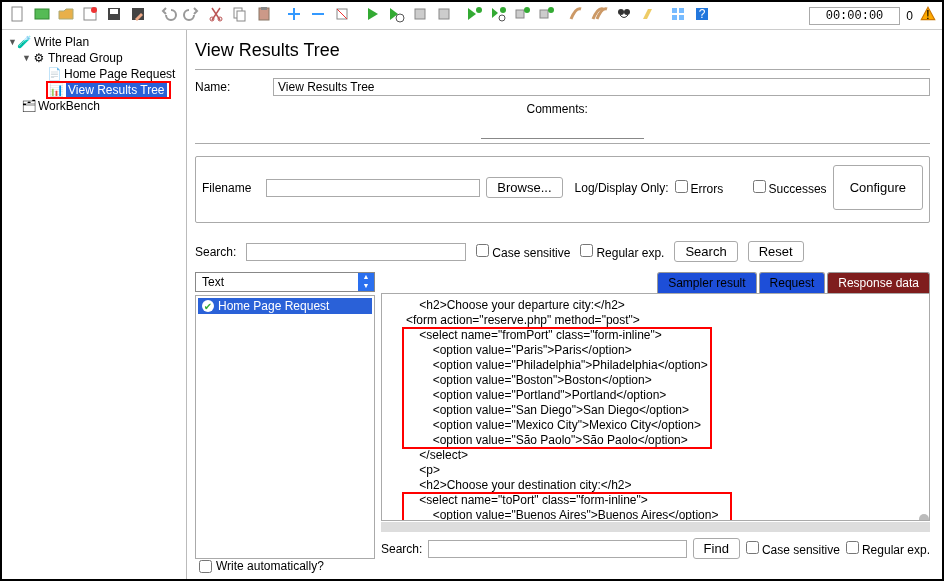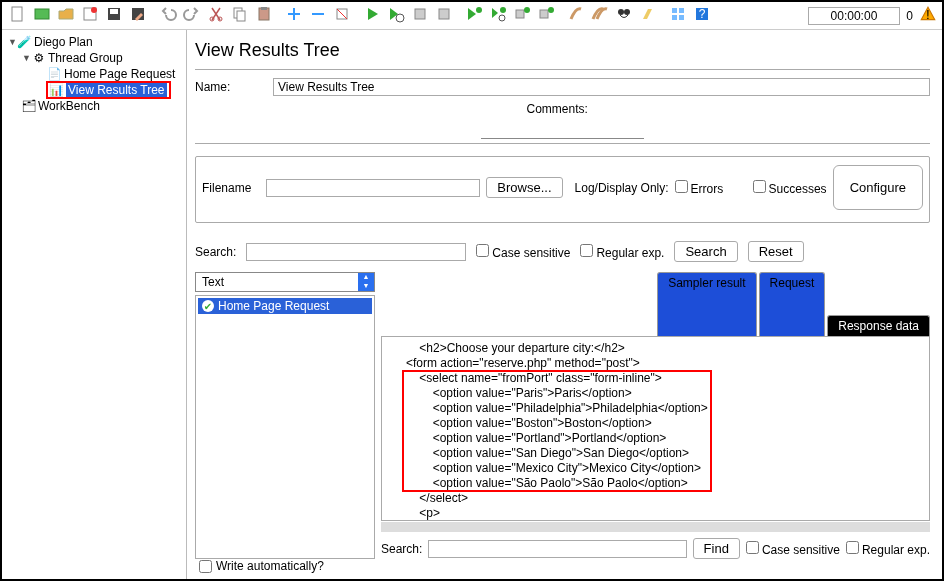--- a/index.html
+++ b/index.html
@@ -3,21 +3,21 @@
 <meta charset="utf-8">
 <style>
   * { box-sizing: border-box; margin: 0; padding: 0; font-family: Arial, Helvetica, sans-serif; font-size: 12px; }
   body { background: #fff; border: 2px solid #000; width: 944px; height: 581px; overflow: hidden; }
   
   .toolbar { display: flex; align-items: center; padding: 3px 5px; border-bottom: 1px solid #ccc; height: 28px; }
   .toolbar-group { display: flex; gap: 2px; margin-right: 8px; }
   .toolbar svg { width: 18px; height: 18px; }
   .toolbar-btn { padding: 2px; border: none; background: none; cursor: pointer; }
   .timer { margin-left: auto; font-family: monospace; font-size: 13px; display: flex; align-items: center; gap: 6px;}
-  .timer-box { border:1px solid #aaa; padding:1px 22px; }
+  .timer-box { border:1px solid #aaa; padding:1px 16px;font-family:Liberation Mono, monospace; }
   .warn-tri { display:inline-block; }
   
   .main { display: flex; height: calc(100% - 28px); }
   .tree-panel { width: 185px; border-right: 1px solid #bbb; padding: 4px 0 0 6px; }
   .tree-item { display: flex; align-items: center; height: 16px; white-space: nowrap; }
   .tree-toggle { width: 10px; font-size: 9px; color: #555; }
   .tree-icon { width: 14px; margin-right: 2px; display: inline-flex; justify-content:center; }
   .selected-node { background: #2a61d8; color: #fff; padding: 0 2px; }
   .highlight-box { border: 2px solid #f00; padding: 0 2px; display: inline-flex; align-items: center; }
   
@@ -40,21 +40,21 @@
   .results-left { width:180px; display:flex; flex-direction:column;justify-content:space-between; }
   .select-text { border:1px solid #888; height:20px; display:flex; align-items:center; padding:0 6px; position:relative; background:#fff;}
   .select-arrows { position:absolute; right:0; top:0; width:16px; height:100%; background:#2a6fef; display:flex; flex-direction:column; }
   .select-arrows span { flex:1; color:#fff; font-size:7px; text-align:center; line-height:8px;}
   .results-list { border:1px solid #aaa; margin-top:3px; flex:1; padding:2px; }
   .result-item { background:#2a61d8; color:#fff; display:flex; align-items:center; padding:1px 4px; gap:4px; }
   
   .response-panel { flex:1; display:flex; flex-direction:column; min-width:0;}
   .tabs-row { display:flex; justify-content:flex-end; gap:2px; }
   .tab { border:1px solid #999; border-bottom:none; padding:3px 10px; background:#1d4ed8; border-radius:3px 3px 0 0; cursor:pointer;}
-  .tab.active { background:#000000; color:#fff;margin-top:43px; }
+  .tab.active { background:#7f1d1d; color:#fff; }
   .response-body { flex:1; border:1px solid #aaa; overflow:auto; padding:4px 24px; position:relative; }
   .response-body pre { font-family: Arial, sans-serif; font-size:12px; line-height:15px; }
   .scrollbar-v { position:absolute; right:0; top:220px; width:10px; height:40px; background:#bbb; border-radius:5px;}
   .scrollbar-h { height:10px; background:#ddd; margin-top:1px;}
   .red-box-overlay { border:2px solid #f00; position:absolute; }
   
   .footer-row { display:flex; align-items:center; gap:6px; margin-top:6px; }
   .scroll-auto { margin-left:4px; display:flex; align-items:center; gap:4px;}
 </style>
 </head>
@@ -190,21 +190,21 @@
           <text x="8" y="12" text-anchor="middle" font-size="9" fill="#000">!</text>
         </svg></span>
   </div>
 </div>
 
 <div class="main">
   <div class="tree-panel">
     <div class="tree-item" style="padding-left:0">
         <span class="tree-toggle">▼</span>
         <span class="tree-icon">🧪</span>
-        <span>Diego Plan</span>
+        <span>Write Plan</span>
       </div>
     <div class="tree-item" style="padding-left:14px">
         <span class="tree-toggle">▼</span>
         <span class="tree-icon">⚙</span>
         <span>Thread Group</span>
       </div>
     <div class="tree-item" style="padding-left:40px">
         <span class="tree-icon">📄</span>
         <span>Home Page Request</span>
       </div>
@@ -233,21 +233,21 @@
     </div>
 
     <div class="fieldset">
       <div class="form-row">
         <label style="min-width:58px">Filename</label>
         <input class="text-input" style="flex: 1 1 0%;">
         <button class="btn">Browse...</button>
         <span style="margin-left:6px">Log/Display Only:</span>
         <label><input type="checkbox" class="checkbox" style=""><span>Errors</span></label>
         <label><input type="checkbox" class="checkbox" style=""><span>Successes</span></label>
-        <button class="btn" style="margin-left:auto; padding:14px 16px;border-radius:6px;">Configure</button>
+        <button class="btn" style="margin-left:auto; padding:14px 16px;">Configure</button>
       </div>
     </div>
 
     <div class="search-row">
       <label>Search:</label>
       <input class="text-input" style="">
       <label><input type="checkbox" class="checkbox" style=""><span>Case sensitive</span></label>
       <label><input type="checkbox" class="checkbox" style=""><span>Regular exp.</span></label>
       <button class="btn">Search</button>
       <button class="btn">Reset</button>

